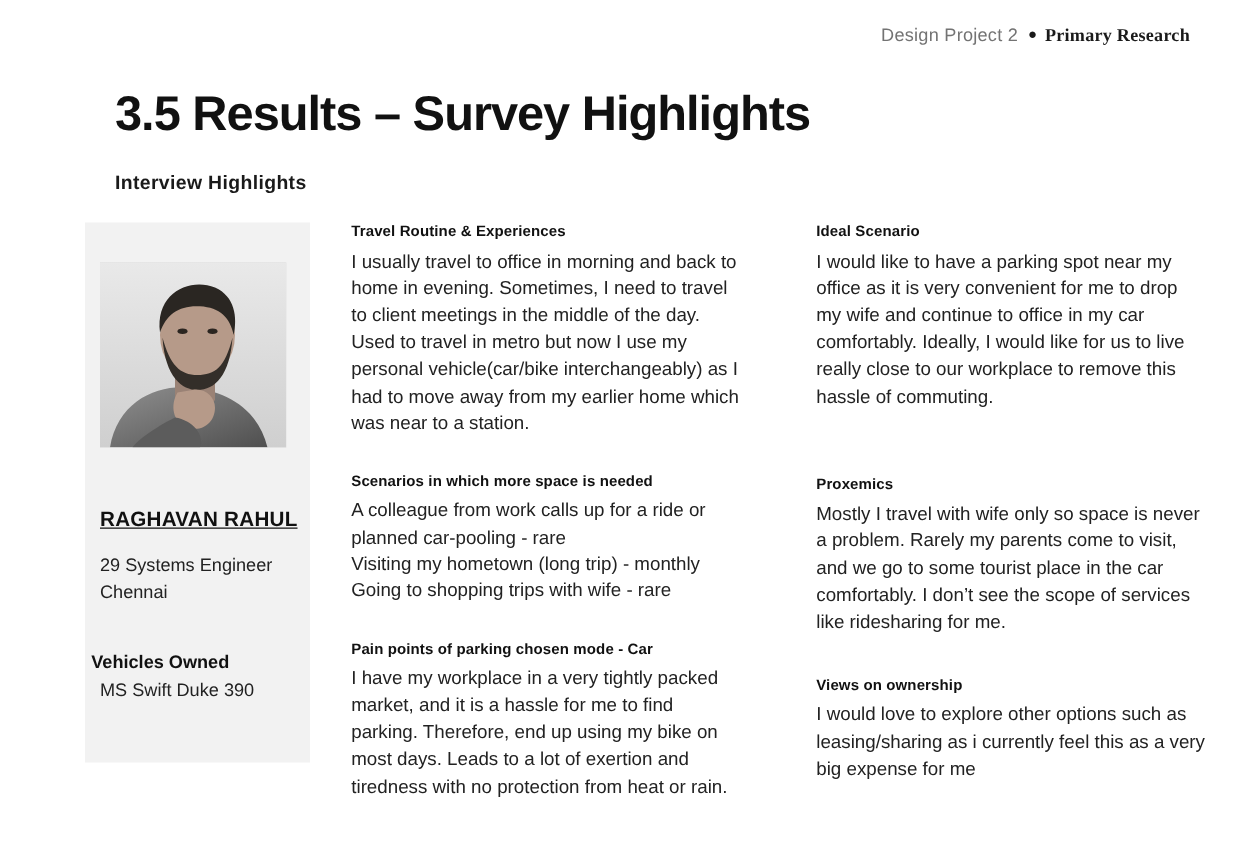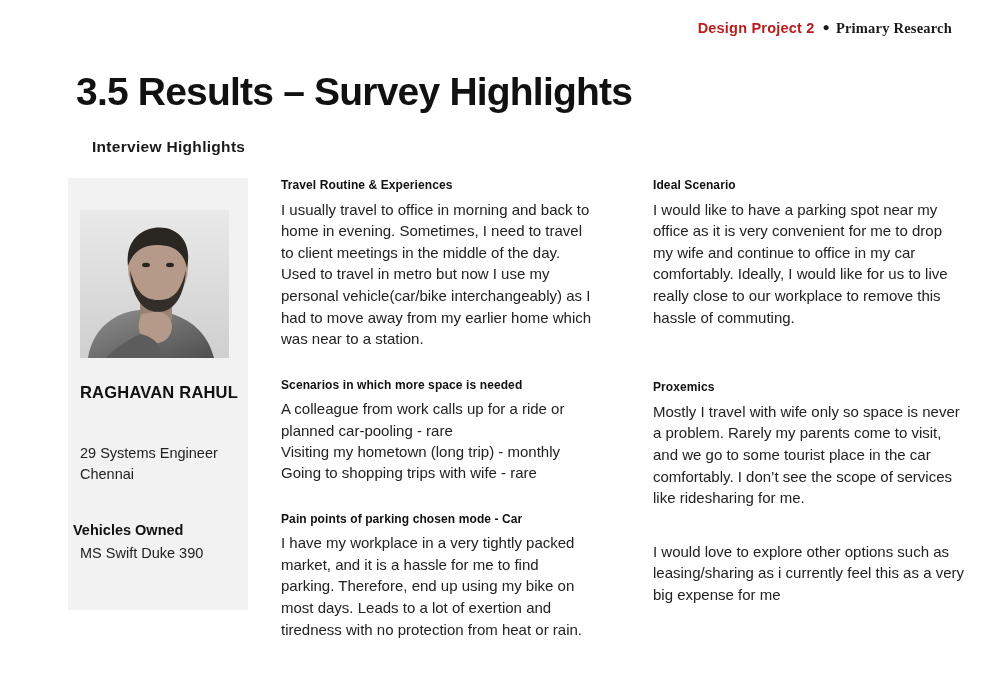--- a/index.html
+++ b/index.html
@@ -26,37 +26,36 @@
   .eyebrow {
     position: absolute;
     top: 20px;
     right: 48px;
     font-size: 14.5px;
     color: #1a1a1a;
     letter-spacing: 0.2px;
     white-space: nowrap;
   }
   .eyebrow .project {
-    color: #b91c1c;
-    font-weight: bold;
+    color: #737373;
   }
   .eyebrow .bullet {
     display: inline-block;
     margin: 0 6px 0 8px;
     font-size: 12px;
     vertical-align: 2px;
   }
   .eyebrow .section {
     font-weight: bold;
     font-family: Liberation Serif, serif;
   }
 
   .page-title {
     position: absolute;
-    left: 76px;
+    left: 92px;
     top: 44px;
     font-size: 39px;
     font-weight: bold;
     letter-spacing: -0.8px;
     color: #111111;
     white-space: nowrap;
   }
 
   .subtitle {
     position: absolute;
@@ -86,27 +85,28 @@
     height: 148px;
     overflow: hidden;
     background: #d8d8d8;
   }
   .persona-photo svg {
     display: block;
   }
   .persona-name {
     position: absolute;
     left: 12px;
-    top: 204px;
+    top: 228px;
     width: 160px;
     font-size: 16.5px;
     font-weight: bold;
     line-height: 1.28;
     letter-spacing: 0.2px;
     color: #111;
+    text-decoration: underline;
   }
   .persona-meta {
     position: absolute;
     left: 12px;
     top: 265px;
     width: 160px;
     font-size: 14.5px;
     line-height: 1.42;
     color: #222;
   }
@@ -252,17 +252,18 @@
     <div style="height:34px"></div>
 
     <div class="block">
       <div class="block-title">Proxemics</div>
       <p class="block-body">Mostly I travel with wife only so space is never a problem. Rarely my parents come to visit, and we go to some tourist place in the car comfortably.  I don’t see the scope of services like ridesharing for me.</p>
     </div>
 
     <div style="height:14px"></div>
 
     <div class="block">
+      <div class="block-title">Views on ownership</div>
       <p class="block-body">I would love to explore other options such as leasing/sharing as i currently  feel this as a very big expense for me</p>
     </div>
   </div>
 
 </div>
 
 </body></html>

